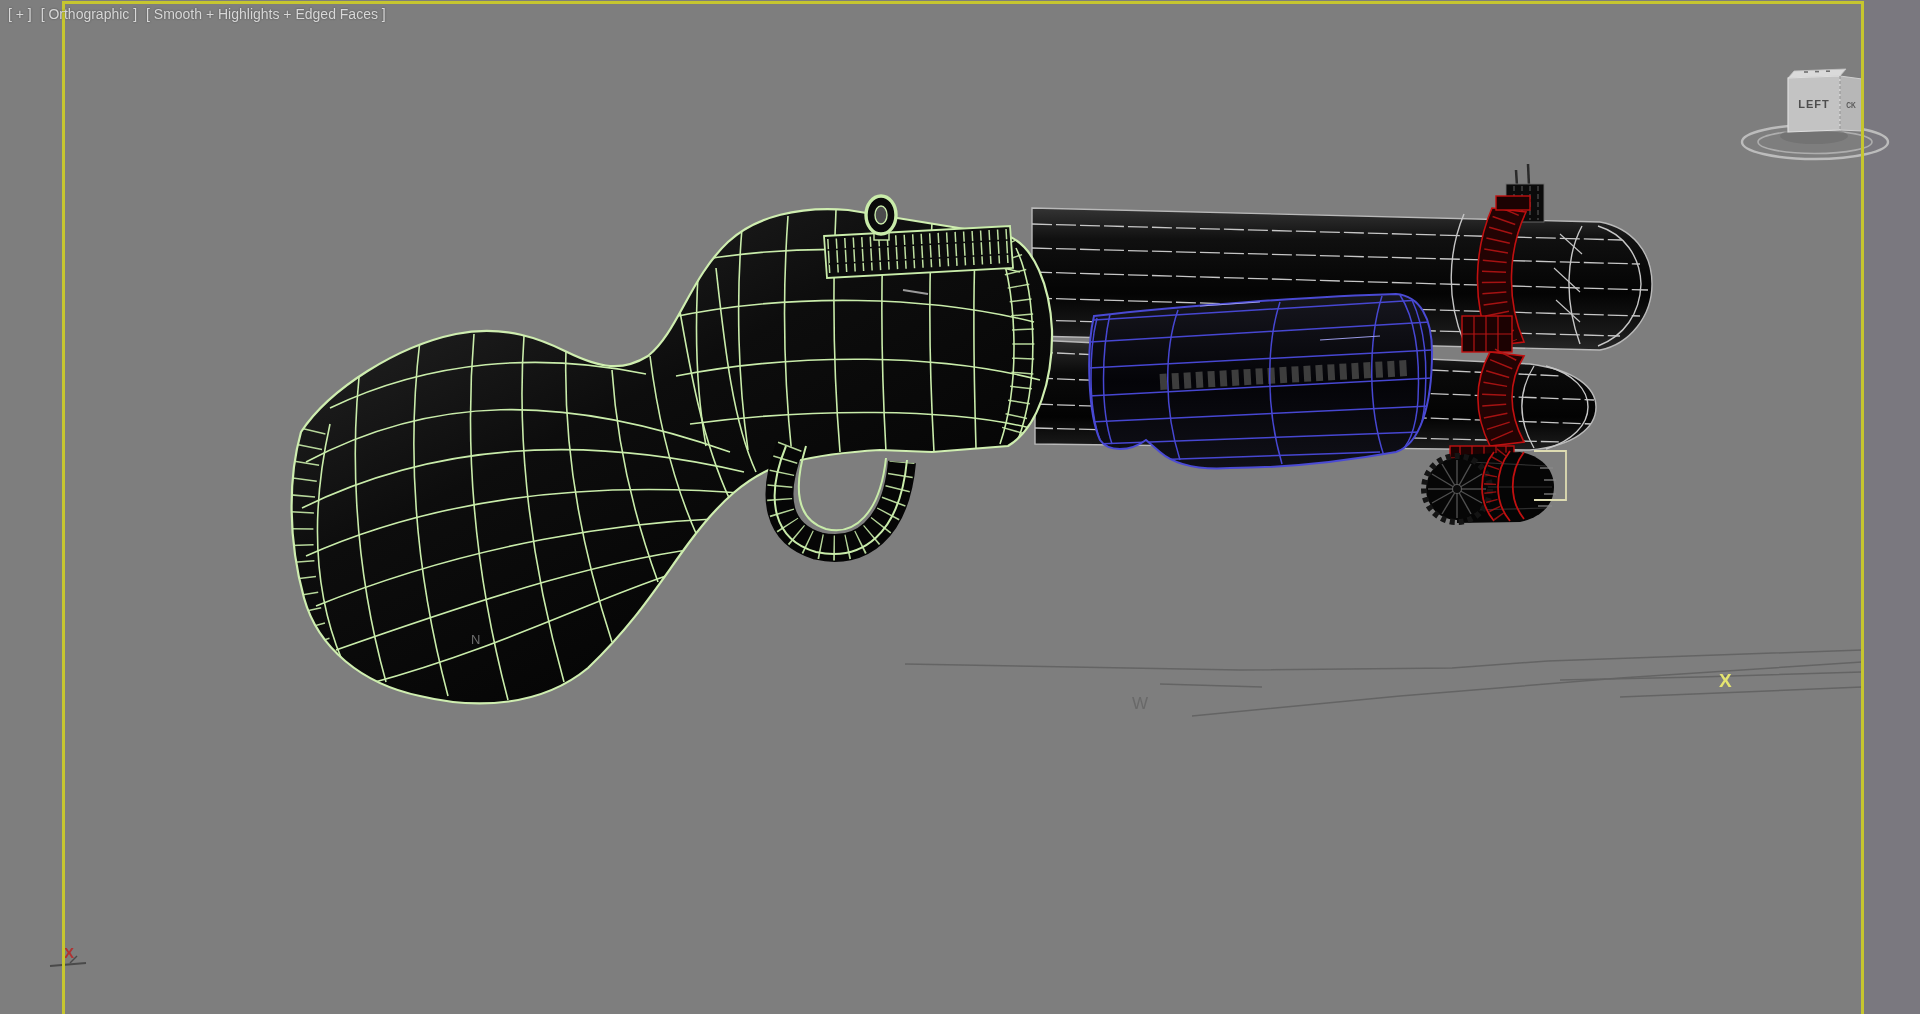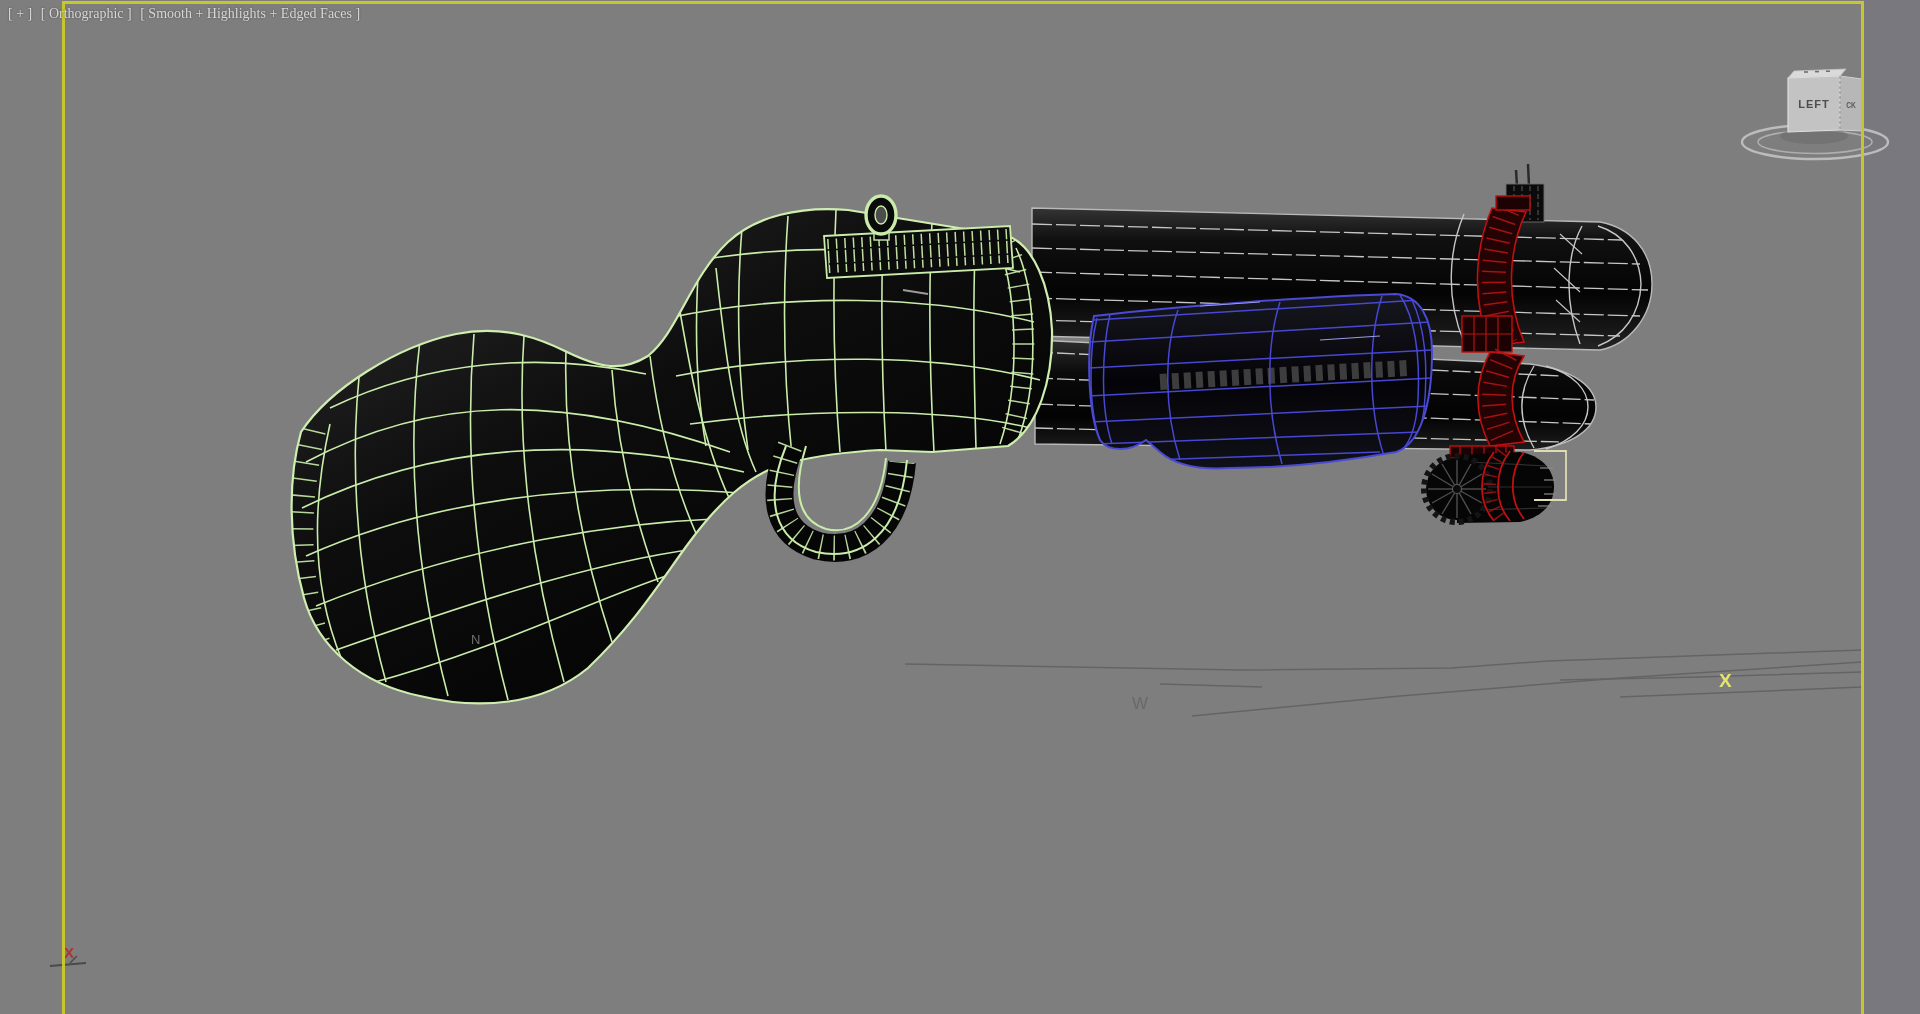--- a/index.html
+++ b/index.html
@@ -10,21 +10,21 @@
   .right-strip{position:absolute;left:1864px;top:0;width:56px;height:1014px;background:#7a787f;z-index:1;}
   .scene{position:absolute;left:0;top:0;z-index:1;}
   .viewcube{position:absolute;left:1736px;top:50px;z-index:2;cursor:pointer;}
   .vp-border{position:absolute;background:#c6c62f;z-index:3;}
   .vp-border.top{left:62px;top:1px;width:1802px;height:3px;}
   .vp-border.left{left:62px;top:1px;width:3px;height:1013px;}
   .vp-border.right{left:1861px;top:1px;width:3px;height:1013px;}
   .vp-label{
     position:absolute;left:8px;top:6px;z-index:4;
     font-size:14px;color:#d8d8d8;text-shadow:0 0 2px rgba(40,40,40,.6);
-    white-space:nowrap;cursor:default;font-family:Liberation Serif, serif;
+    white-space:nowrap;cursor:default;
   }
   .vp-label span{margin-right:5px;}
   svg text{font-family:"Liberation Sans",sans-serif;}
 </style>
 </head>
 <body>
 
 <div class="stage">
 
   <div class="right-strip"></div>

